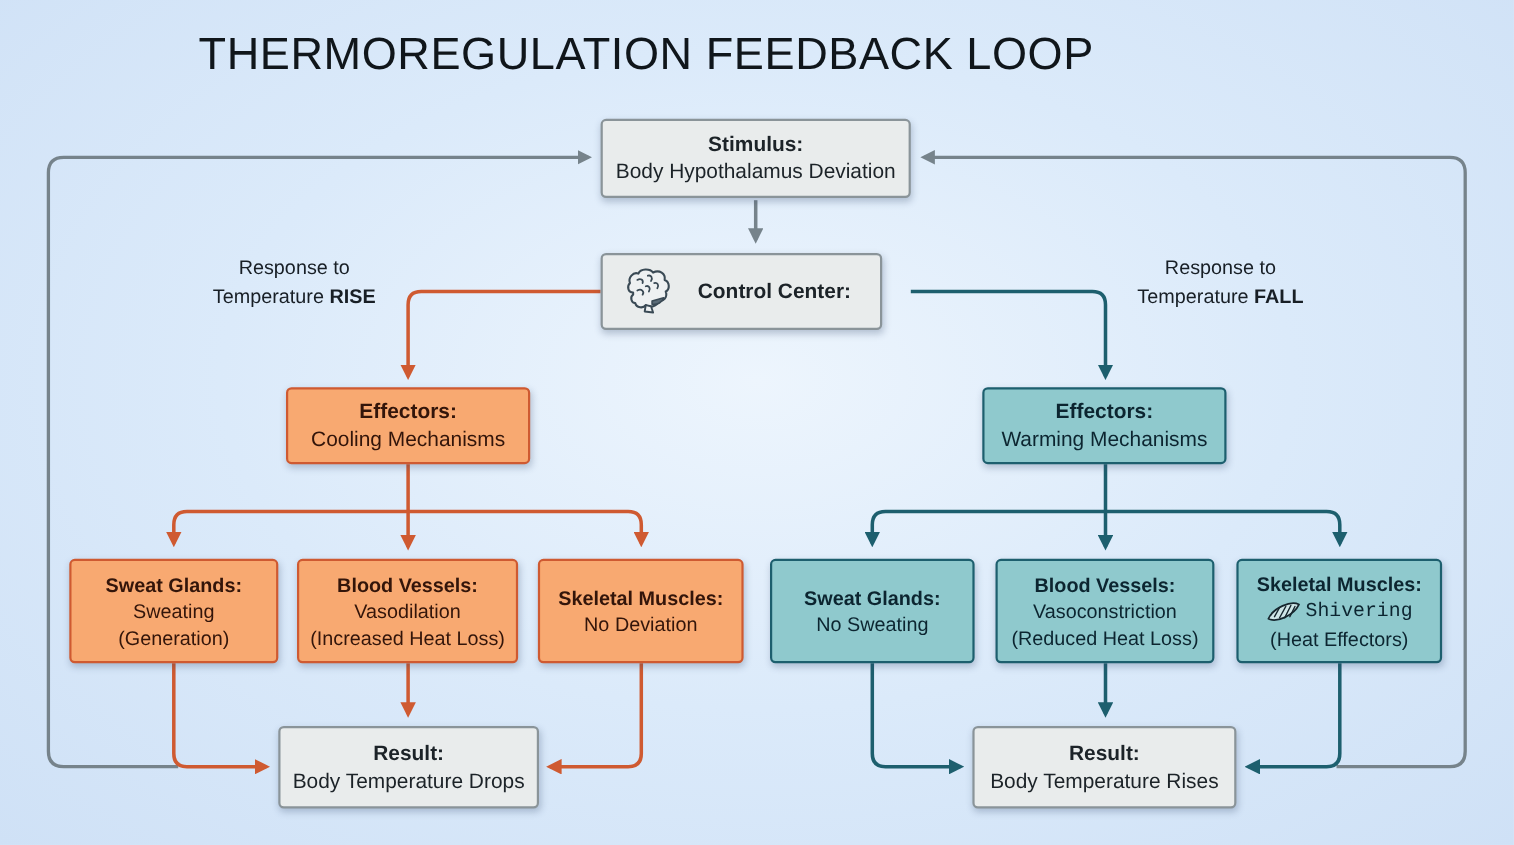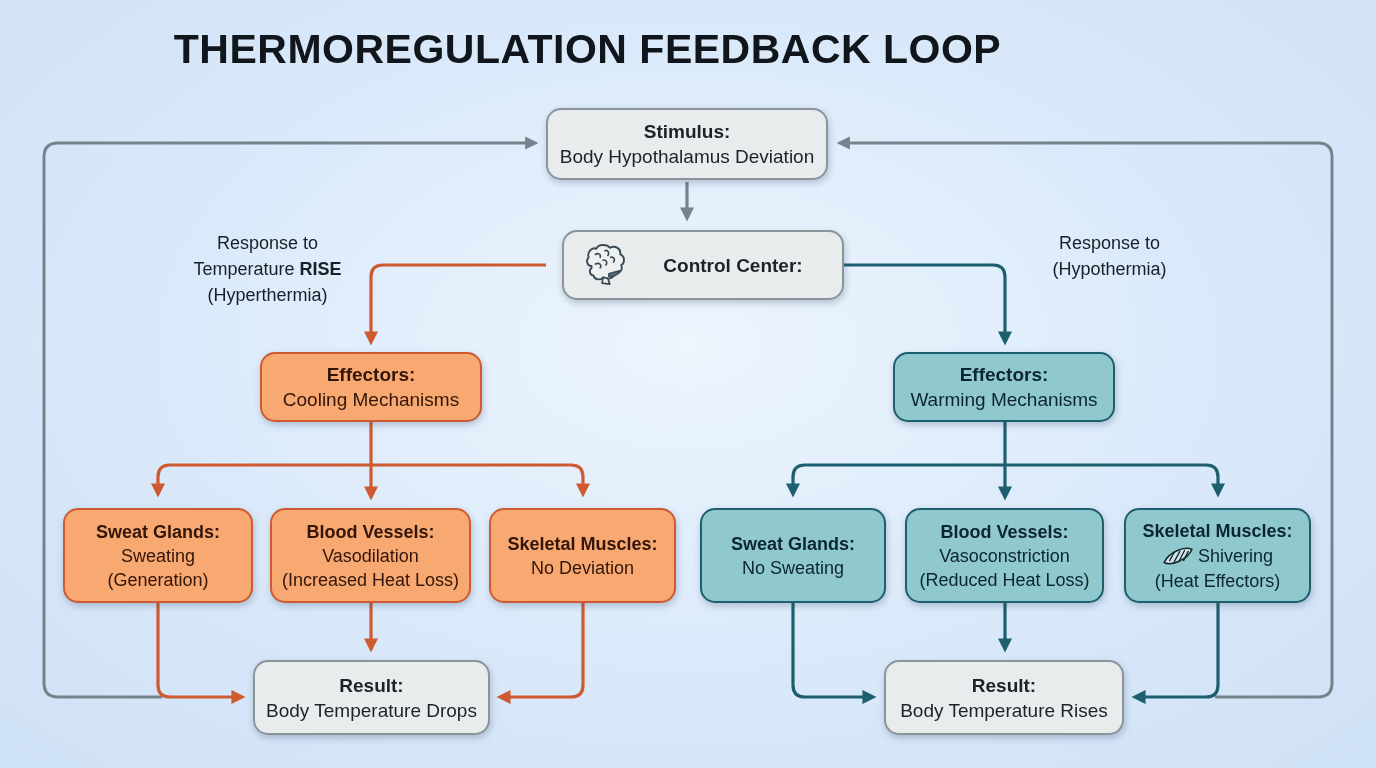--- a/index.html
+++ b/index.html
@@ -6,41 +6,41 @@
   body{
     width:1376px;height:768px;overflow:hidden;
     font-family:"Liberation Sans", sans-serif;
     background:radial-gradient(ellipse at 50% 42%, #ecf4fd 0%, #dcea fa 45%, #d2e3f7 70%, #c8dcf3 100%);
     background-color:#d6e6f8;
     position:relative;
   }
   .stage{position:absolute;inset:0;background:radial-gradient(ellipse at 50% 45%, #edf5fd 0%, #dbeafa 50%, #cfe1f6 100%);}
   .title{
     position:absolute;top:26px;left:0;width:1175px;text-align:center;
-    font-size:41px;font-weight:700;letter-spacing:.5px;color:#10161b;
+    font-size:41px;font-weight:400;letter-spacing:.5px;color:#10161b;
   }
   svg.wires{position:absolute;left:0;top:0;}
   .box{
     position:absolute;box-sizing:border-box;
     display:flex;flex-direction:column;justify-content:center;align-items:center;
-    border-radius:15px;text-align:center;
+    border-radius:5px;text-align:center;
     font-size:19px;line-height:25px;color:#1c2328;
     box-shadow:1px 3px 7px rgba(45,70,105,.28);
   }
   .neutral{background:#e9ecec;border:2px solid #8a9499;}
   .hot{background:#f8a971;border:2.5px solid #cf5a31;color:#33150a;}
   .cold{background:#8fc9cd;border:2.5px solid #1d5f6e;color:#0c2530;}
   .bt{font-weight:bold;}
   .sm{font-size:18px;line-height:24px;}
   .resp{
     position:absolute;text-align:center;font-size:18px;line-height:26px;color:#181f26;
   }
   .ctr-row{display:flex;flex-direction:row;align-items:center;width:100%;padding:0 12px 0 16px;box-sizing:border-box;}
   .ctr-txt{flex:1;text-align:center;}
-  .inline-ic{display:flex;align-items:center;justify-content:center;gap:4px;}
+  .inline-ic{display:flex;align-items:center;justify-content:center;gap:4px;font-family:Liberation Mono, monospace;}
 </style>
 </head>
 <body>
 
 <div class="stage">
 
   <div class="title">THERMOREGULATION FEEDBACK LOOP</div>
 
   <svg class="wires" width="1376" height="768" viewBox="0 0 1376 768">
     <defs>
@@ -80,42 +80,41 @@
     <path d="M793,603 L793,685 Q793,697 805,697 L873,697" fill="none" stroke="#1d5f6e" stroke-width="3.2" marker-end="url(#arrC)"></path>
     <path d="M1005,603 L1005,649" fill="none" stroke="#1d5f6e" stroke-width="3.2" marker-end="url(#arrC)"></path>
     <path d="M1218,603 L1218,685 Q1218,697 1206,697 L1135,697" fill="none" stroke="#1d5f6e" stroke-width="3.2" marker-end="url(#arrC)"></path>
   </svg>
 
   <div class="box neutral" style="left:546px;top:108px;width:282px;height:72px">
     <div class="bt">Stimulus:</div>
     <div>Body Hypothalamus Deviation</div>
   </div>
 
-  <div class="box neutral" style="left:562px;top:230px;width:282px;height:70px">
+  <div class="box neutral" style="left:546px;top:230px;width:256px;height:70px">
     <div class="ctr-row">
       <svg width="48" height="44" viewBox="0 0 50 46" style="flex:0 0 auto;margin-right:8px;">
         <path d="M12,24 C7,24 6,18 9,15 C7,10 12,4 17,6 C19,1 28,1 31,5 C37,2 43,6 42,12 C47,14 47,21 43,23 C45,28 41,33 36,32 C35,37 28,39 24,36 C22,39 15,39 14,34 C10,34 9,28 12,26 Z" fill="#eef1f2" stroke="#3a4a55" stroke-width="2" stroke-linejoin="round"></path>
         <path d="M30,32 L41,29 C40,33 35,36 30,35 Z" fill="#5a6b77" stroke="#3a4a55" stroke-width="1.5" stroke-linejoin="round"></path>
         <path d="M24,36 l5,1 l2,6 l-8,-1 z" fill="#eef1f2" stroke="#3a4a55" stroke-width="1.8" stroke-linejoin="round"></path>
         <path d="M16,12 C19,10 22,12 21,15 M26,8 C29,7 31,10 29,13 M16,22 C20,20 23,23 21,26 M32,15 C35,14 37,17 35,20 M24,18 C27,17 29,20 27,23" fill="none" stroke="#3a4a55" stroke-width="1.7" stroke-linecap="round"></path>
       </svg>
       <div class="ctr-txt">
         <div class="bt">Control Center:</div>
       </div>
     </div>
   </div>
 
   <div class="resp" style="left:150px;top:230px;width:235px;">
     <div>Response to</div>
     <div><span>Temperature </span><strong>RISE</strong></div>
-    <div>(Hyperthermia)</div>
   </div>
   <div class="resp" style="left:992px;top:230px;width:235px;">
     <div>Response to</div>
-    <div>(Hypothermia)</div>
+    <div><span>Temperature </span><strong>FALL</strong></div>
   </div>
 
   <div class="box hot" style="left:260px;top:352px;width:222px;height:70px">
     <div class="bt">Effectors:</div>
     <div>Cooling Mechanisms</div>
   </div>
   <div class="box cold" style="left:893px;top:352px;width:222px;height:70px">
     <div class="bt">Effectors:</div>
     <div>Warming Mechanisms</div>
   </div>

